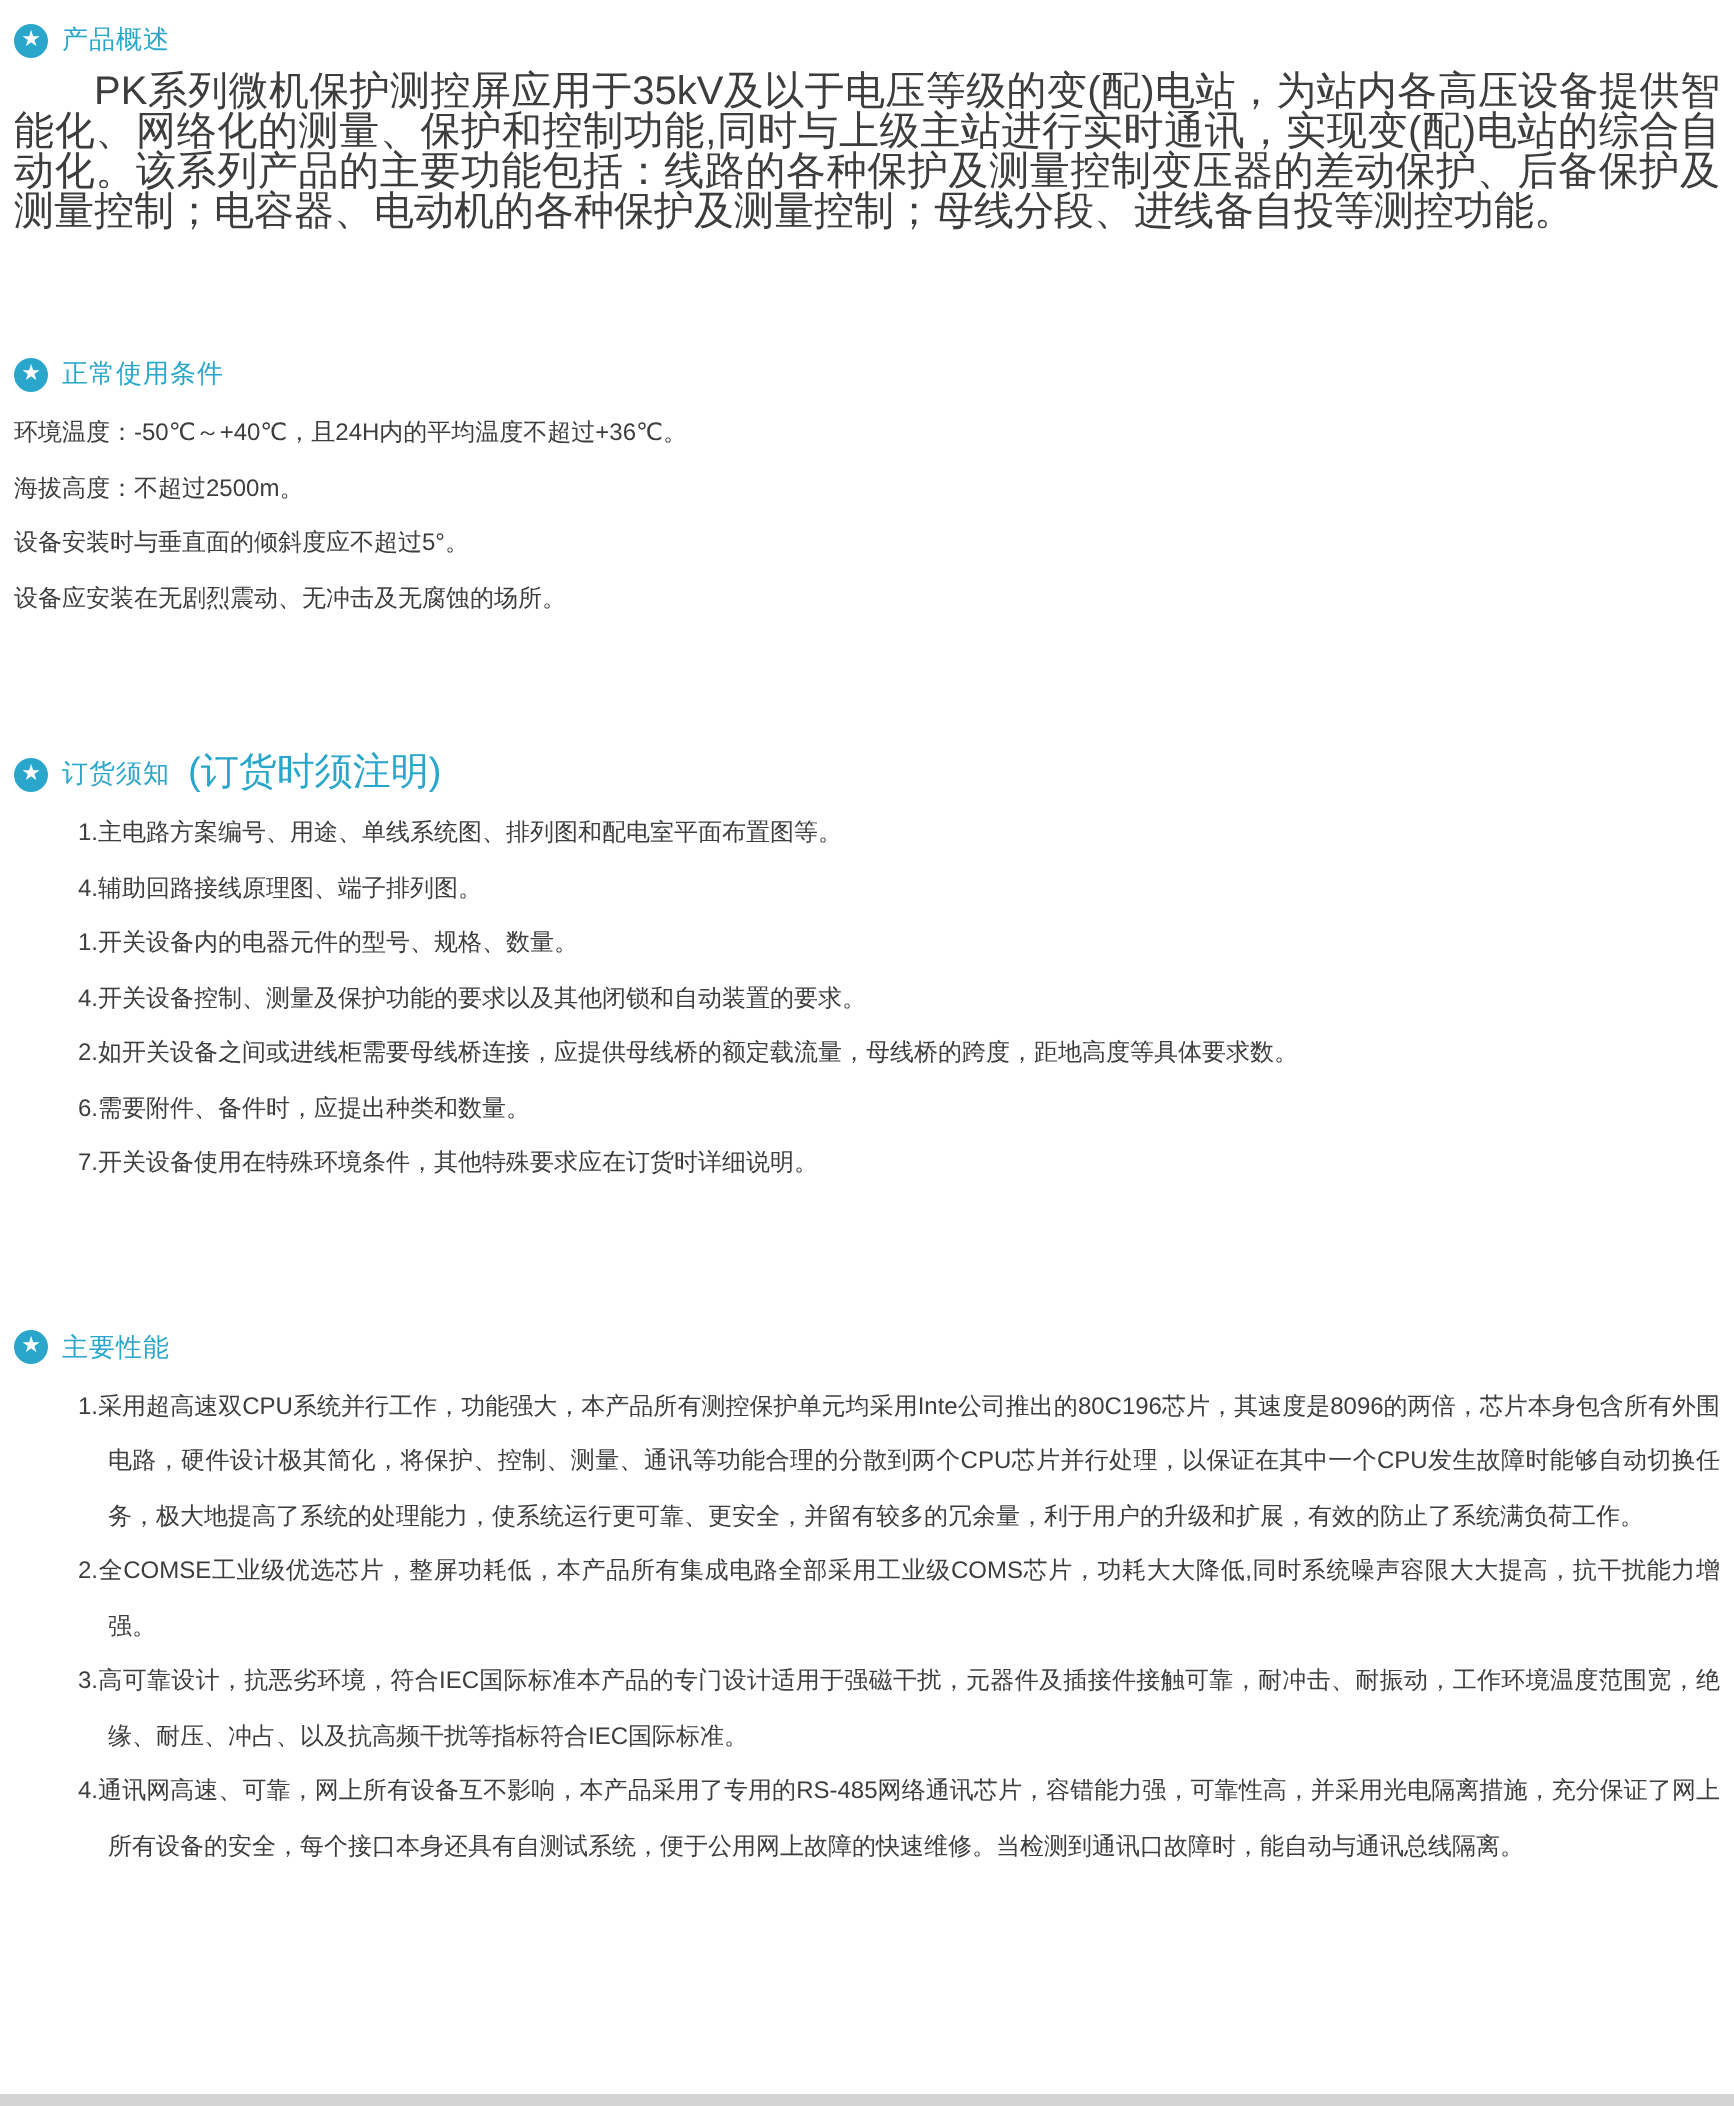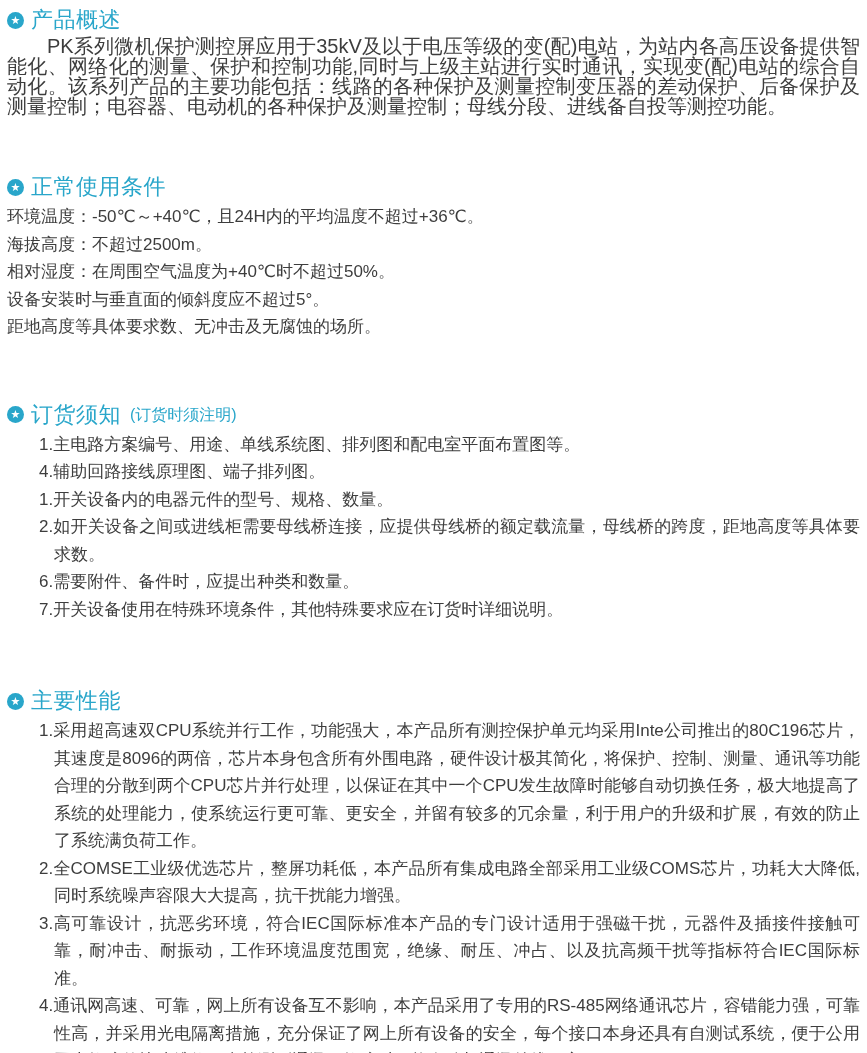--- a/index.html
+++ b/index.html
@@ -28,40 +28,40 @@
     background: var(--accent, #29a6ca);
     color: #ffffff;
     font-size: 11px;
     line-height: 17px;
     text-align: center;
     flex: 0 0 auto;
     display: inline-block;
   }
   .section-title {
     color: var(--accent, #29a6ca);
-    font-size: 22px;
+    font-size: 13px;
     font-weight: 400;
     letter-spacing: 0.5px;
   }
   .section-subtitle {
     color: var(--accent, #29a6ca);
-    font-size: 16px;
+    font-size: 19px;
     font-weight: 400;
     margin-left: 2px;
   }
   .body-text {
     font-size: 20px;
     line-height: 20px;
     text-align: justify;
     margin: 4px 0 0 0;
   }
   .first-indent { text-indent: 2em; }
   .plain-list, .num-list { list-style: none; margin: 4px 0 0 0; padding: 0; }
   .plain-list li, .num-list li {
-    font-size: 17px;
+    font-size: 12px;
     line-height: 27.5px;
     text-align: justify;
   }
   .num-list li { padding-left: 15px; text-indent: -15px; margin-left: 32px; }
   .plain-list li.indent { padding-left: 14px; }
   .gap-60 { margin-top: 59px; }
   .gap-62 { margin-top: 62px; }
   .gap-68 { margin-top: 66px; }
   .bottom-strip {
     position: absolute;
@@ -86,36 +86,36 @@
   </div>
 
   <div class="section gap-60">
     <div class="section-header">
       <span class="badge">★</span>
       <span class="section-title">正常使用条件</span>
     </div>
     <ul class="plain-list">
       <li>环境温度：-50℃～+40℃，且24H内的平均温度不超过+36℃。</li>
       <li>海拔高度：不超过2500m。</li>
-      <li>相对湿度：在周围空气温度为+40℃时不超过50%。</li>
       <li>设备安装时与垂直面的倾斜度应不超过5°。</li>
-      <li>距地高度等具体要求数、无冲击及无腐蚀的场所。</li>
+      <li>设备应安装在无剧烈震动、无冲击及无腐蚀的场所。</li>
     </ul>
   </div>
 
   <div class="section gap-62">
     <div class="section-header">
       <span class="badge">★</span>
       <span class="section-title">订货须知</span>
       <span class="section-subtitle">(订货时须注明)</span>
     </div>
     <ul class="num-list">
       <li>1.主电路方案编号、用途、单线系统图、排列图和配电室平面布置图等。</li>
       <li>4.辅助回路接线原理图、端子排列图。</li>
       <li>1.开关设备内的电器元件的型号、规格、数量。</li>
+      <li>4.开关设备控制、测量及保护功能的要求以及其他闭锁和自动装置的要求。</li>
       <li>2.如开关设备之间或进线柜需要母线桥连接，应提供母线桥的额定载流量，母线桥的跨度，距地高度等具体要求数。</li>
       <li>6.需要附件、备件时，应提出种类和数量。</li>
       <li>7.开关设备使用在特殊环境条件，其他特殊要求应在订货时详细说明。</li>
     </ul>
   </div>
 
   <div class="section gap-68">
     <div class="section-header">
       <span class="badge">★</span>
       <span class="section-title">主要性能</span>

